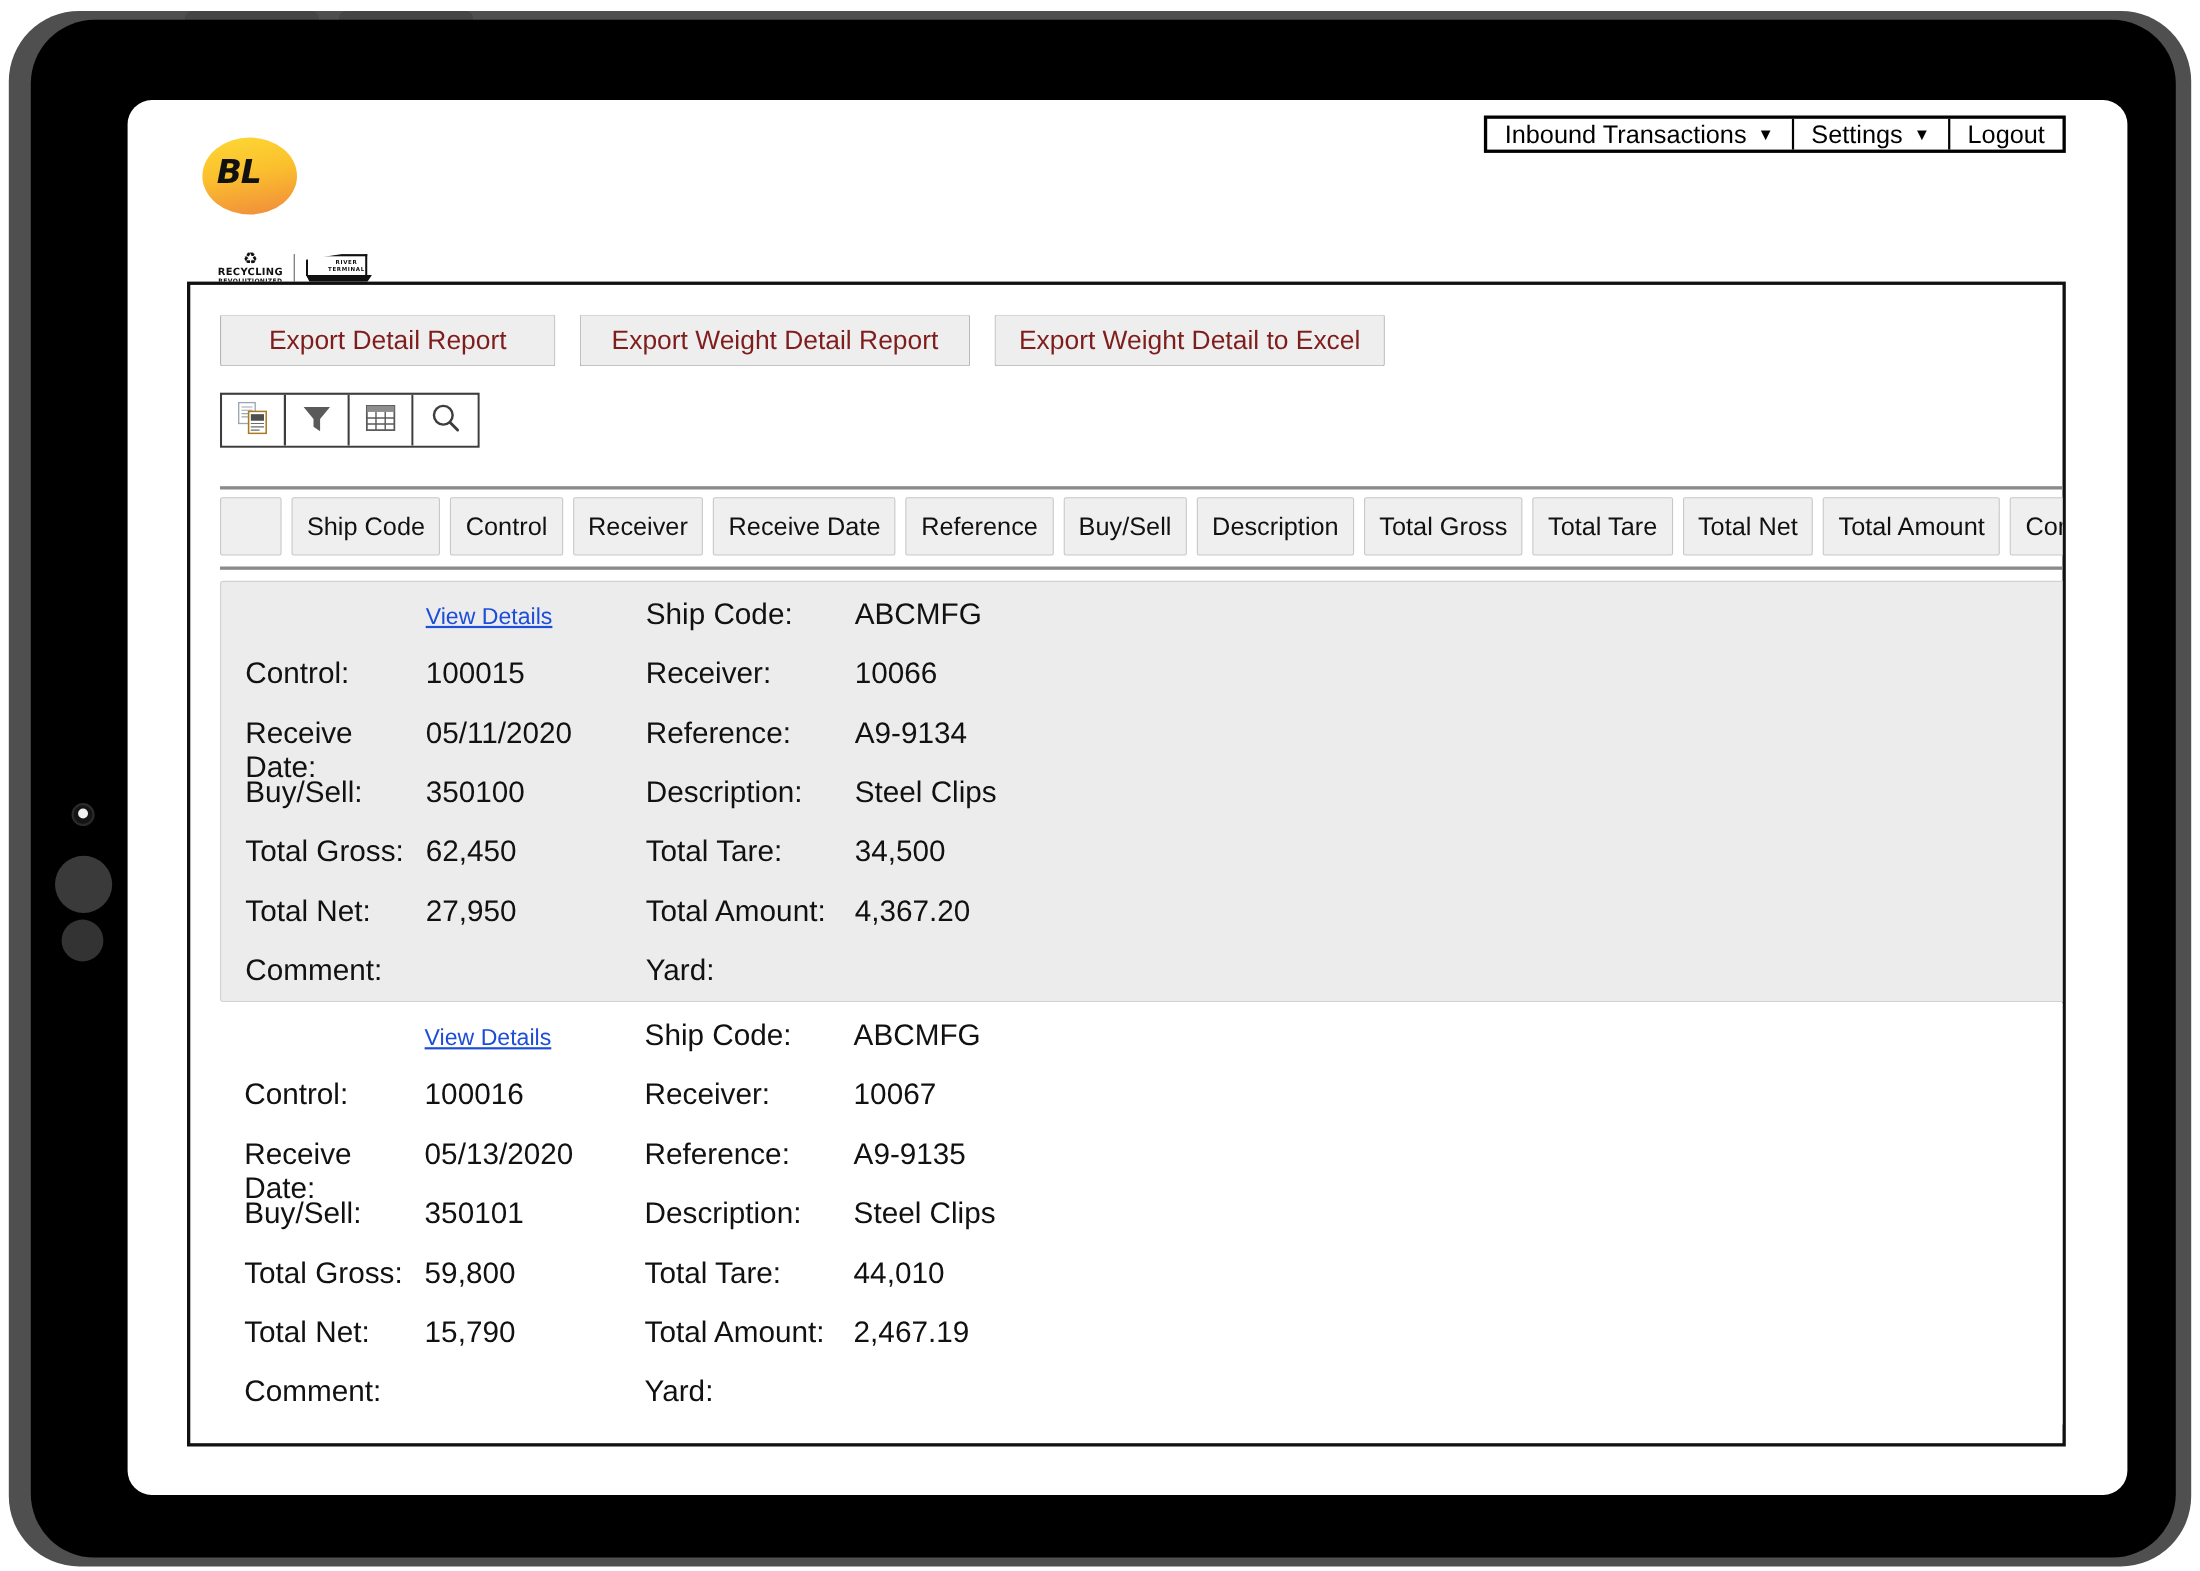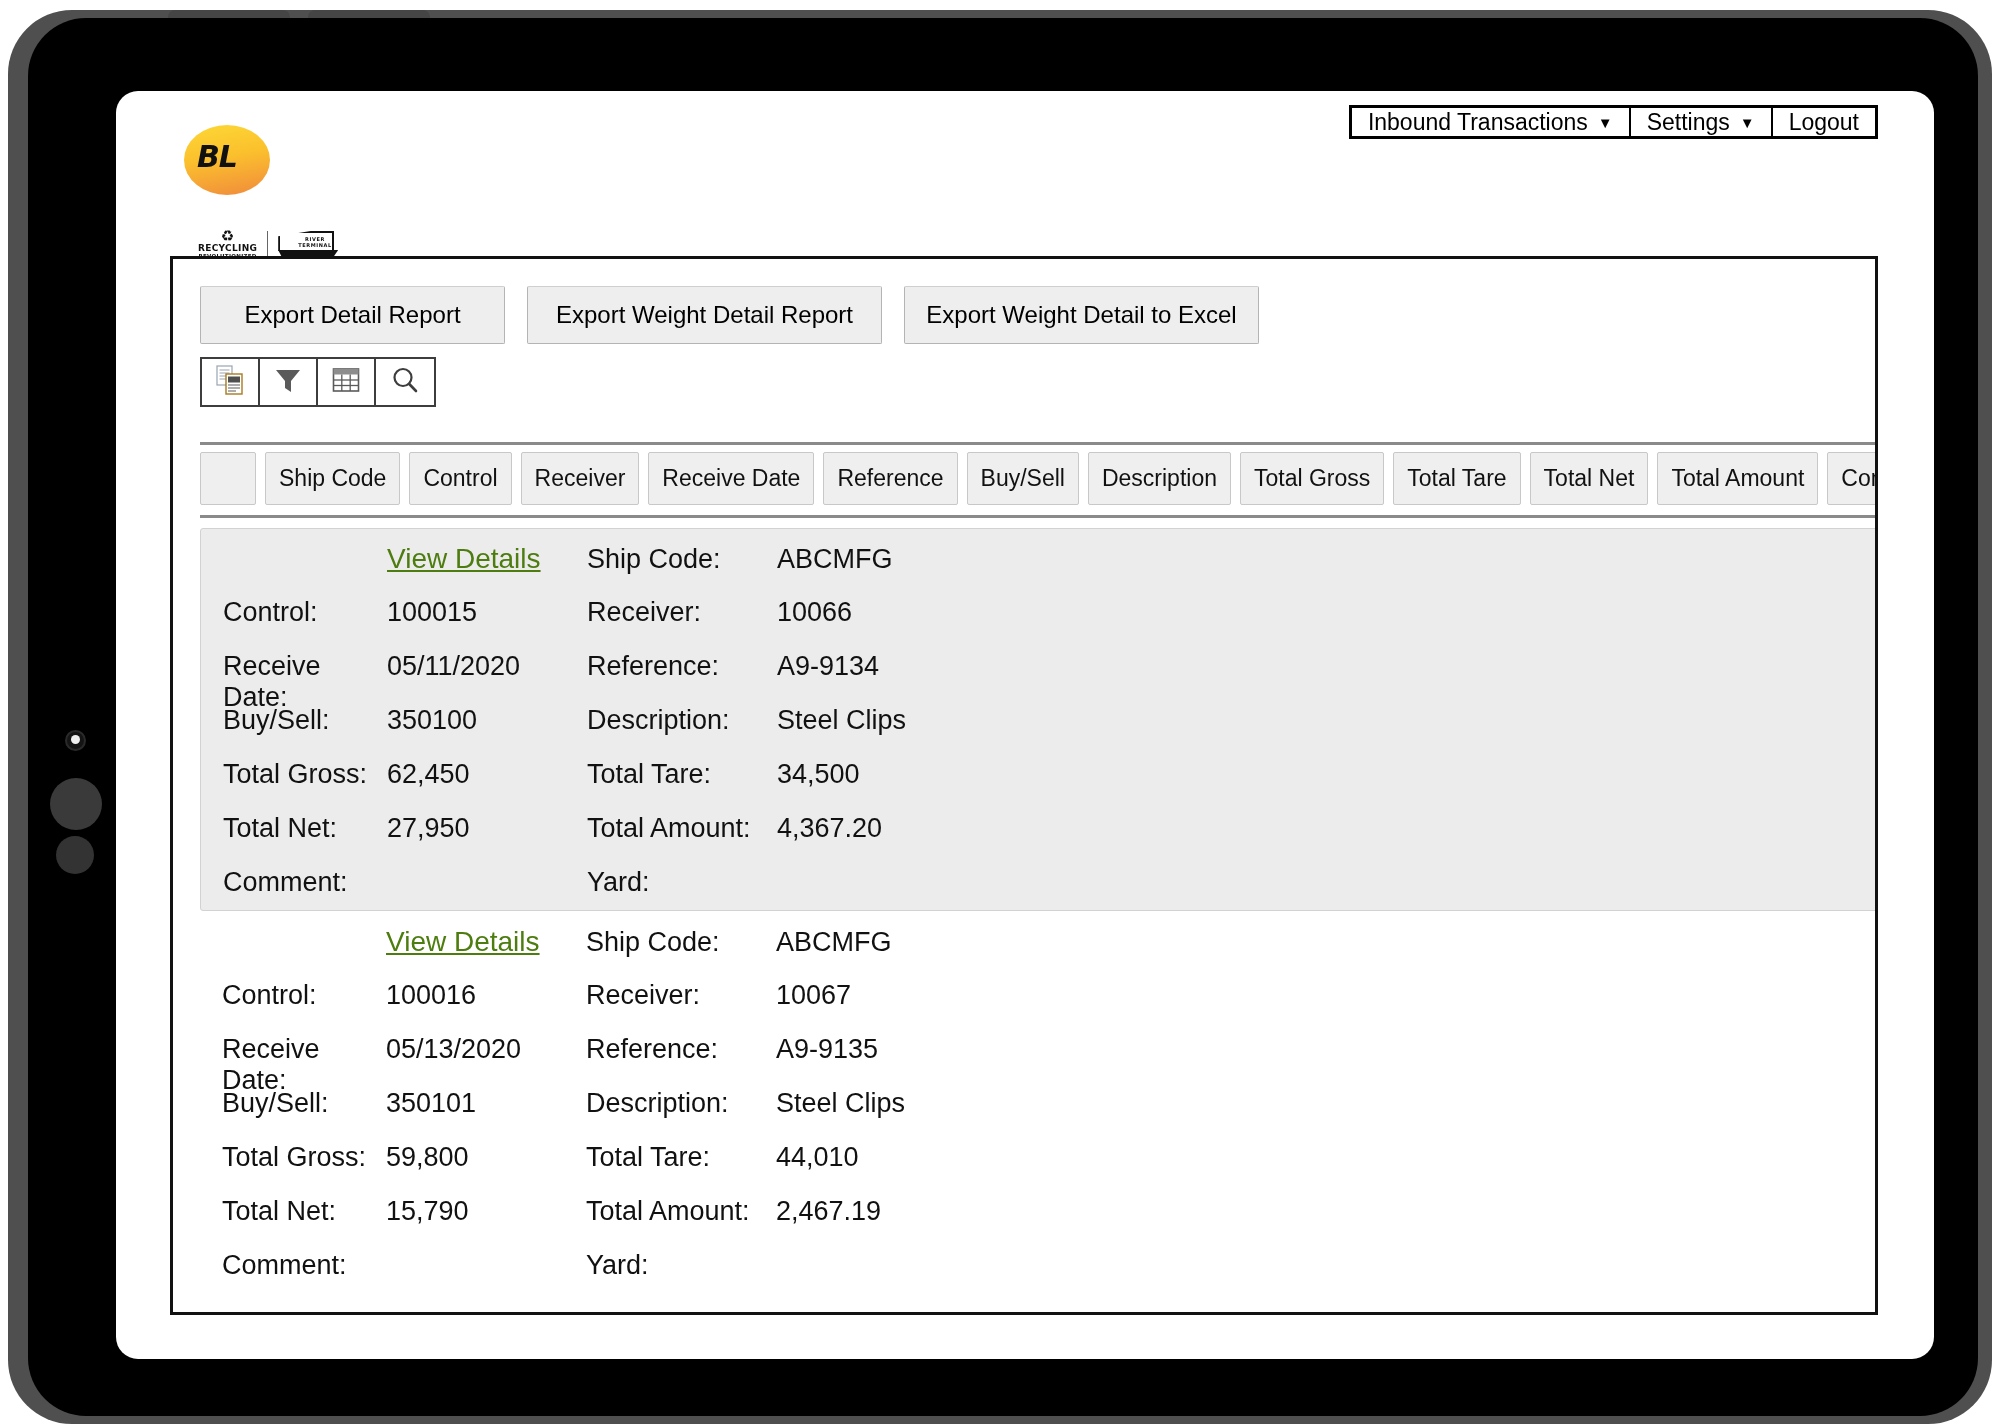--- a/index.html
+++ b/index.html
@@ -188,23 +188,23 @@
     left: 27px; top: 27px;
     display: flex;
     gap: 22px;
   }
   .export-btn {
     background: #eeeeee;
     border: 1px solid #b4b4b4;
     border-top-color: #cfcfcf;
     border-radius: 2px;
     font-size: 24px;
-    color: #000000;
+    color: #7f1d1d;
     padding: 0 22px;
-    height: 58px;
+    height: 47px;
     display: flex;
     align-items: center;
     justify-content: center;
     white-space: nowrap;
   }
   #btn-export-detail-report { width: 305px; }
   #btn-export-detail-excel { width: 345px; }
   #btn-export-weight-report { width: 355px; }
   #btn-export-weight-excel { width: 355px; }
 
@@ -286,23 +286,23 @@
     align-items: baseline;
     height: 54px;
     font-size: 27px;
     color: #111111;
   }
   .f-label-a { width: 186px; padding-left: 22px; }
   .f-value-a { width: 200px; }
   .f-label-b { width: 190px; }
   .f-value-b { flex: 1; }
   .view-details-link {
-    color: #4d7c0f;
+    color: #1d4ed8;
     text-decoration: underline;
-    font-size: 28px;
+    font-size: 21px;
   }
   .blank-cell { visibility: hidden; }
 </style>
 </head>
 <body>
 
 <div id="tablet-frame">
   <div id="vol-nub-1" class="vol-nub"></div>
   <div id="vol-nub-2" class="vol-nub"></div>
 

